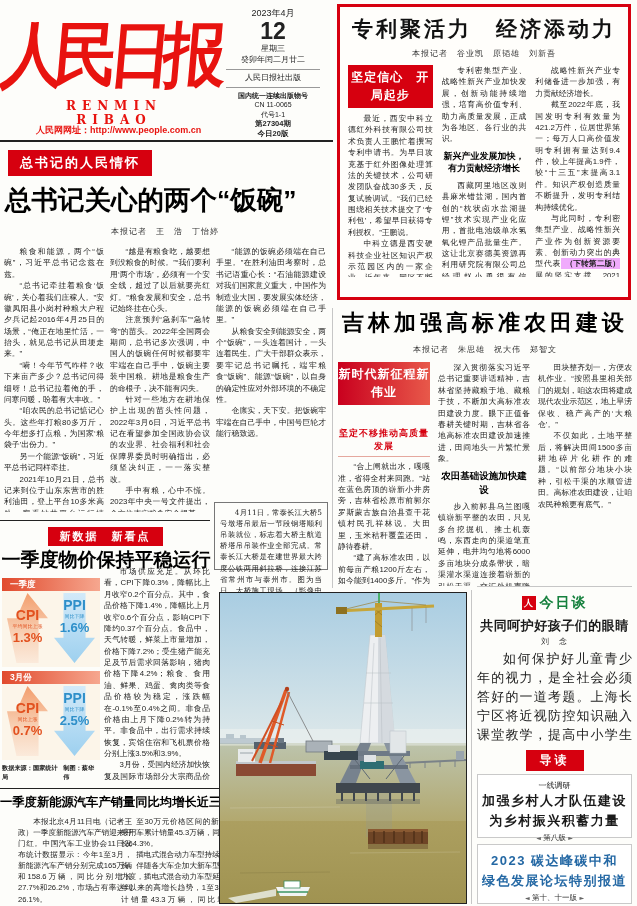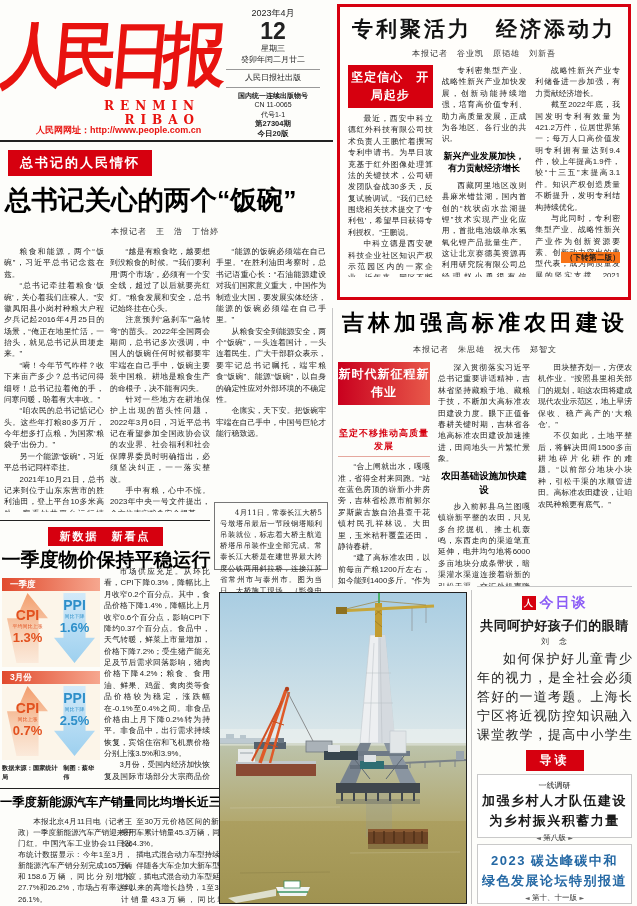--- a/index.html
+++ b/index.html
@@ -22,21 +22,21 @@
   .col{font-size:7.8px;line-height:1.46;text-align:justify;color:#1c1c1c;overflow:hidden;}
   .col p{margin:0;text-indent:2em;}
   .byline{font-size:8px;color:#333;text-align:center;letter-spacing:1px;}
   .badge-red{display:inline-block;background:#d6000f;color:#fff;font-weight:bold;}
   .subhead{font-weight:bold;font-size:9.5px;text-align:center;margin:5px 0;line-height:1.4;color:#000;}
   
   .redbox{border:3px solid #d6000f;background:#fffefb;box-sizing:border-box;padding:6px 8px;}
   .redbox h1{margin:2px 0 0;text-align:center;font-size:21px;letter-spacing:3px;font-weight:900;color:#111;}
   .redbox .cols{display:flex;gap:9px;margin-top:6px;height:212px;}
   .redbox .c{flex:1;position:relative;}
-  .turn{position:absolute;right:0;bottom:14px;background:#f97316;padding-left:4px;font-weight:bold;}
+  .turn{position:absolute;right:0;bottom:8px;background:#f0abfc;padding-left:4px;font-weight:bold;}
   
   .ig-head{height:13px;background:linear-gradient(90deg,#e14a2d,#f6a78f);color:#fff;font-size:8.5px;font-weight:bold;padding:1px 0 0 8px;box-sizing:border-box;}
   .ig-body{height:76px;background:#fcf5e9;display:flex;justify-content:space-around;padding:2px 2px;box-sizing:border-box;}
   .arr{width:41px;height:70px;position:relative;text-align:center;}
   .arr::before{content:"";position:absolute;inset:0;}
   .arr-up::before{clip-path:polygon(50% 0,100% 36%,77% 36%,77% 100%,23% 100%,0 36%,23% 36%);background:linear-gradient(180deg,#f39e6d 0%,#f8d6bd 65%,#fbeadb 100%);}
   .arr-dn::before{clip-path:polygon(23% 0,77% 0,77% 64%,100% 64%,50% 100%,0 64%,23% 64%);background:linear-gradient(180deg,#d3eaf9 0%,#9dd0ef 100%);}
   .arr .in{position:relative;}
   .arr-up .in{padding-top:15px;}
   .arr-dn .in{padding-top:5px;}
@@ -47,37 +47,37 @@
   .ig-credit{display:flex;justify-content:space-between;font-size:6.2px;font-weight:bold;margin-top:4px;color:#222;}
   
   .jl-badge{background:linear-gradient(90deg,#c9001e,#e8594a);color:#fff;font-size:12px;font-weight:900;text-align:center;padding:4px 0;letter-spacing:1px;}
   .jl-sub{color:#d6000f;font-size:9px;font-weight:bold;text-align:center;padding:3px 0;border-bottom:1px solid #e5a89e;margin-bottom:4px;letter-spacing:1px;margin-top:19px;}
   
   .capbox{border:1px solid #777;box-sizing:border-box;padding:4px 5px;font-size:7.4px;line-height:1.5;text-align:justify;font-family:"DejaVu Serif",serif;color:#222;}
   .capbox p{margin:0;text-indent:2em;}
   
   .talk-head{display:flex;align-items:center;justify-content:center;gap:4px;}
   .talk-logo{width:14px;height:14px;background:#d6000f;color:#fff;font-size:9px;font-weight:bold;display:flex;align-items:center;justify-content:center;}
-  .talk-name{color:#8b5cf6;font-size:14px;font-weight:900;letter-spacing:2px;}
+  .talk-name{color:#15803d;font-size:14px;font-weight:900;letter-spacing:2px;}
   .talk-title{font-size:13px;font-weight:900;text-align:center;letter-spacing:0.5px;}
   .dd-box{border:1px solid #c9c9c9;box-sizing:border-box;text-align:center;background:#fff;}
   .dd-kicker{font-family:"DejaVu Serif",serif;font-size:8px;margin-top:5px;}
   .dd-line{font-size:13px;font-weight:900;letter-spacing:1.5px;line-height:1.55;}
   .dd-page{font-size:7.5px;font-family:"DejaVu Serif",serif;margin-top:2px;color:#333;}
   .dd-page .tri{font-size:6px;color:#666;}
   .dd-blue .dd-line{color:#2468a4;}
   h2.head-black{margin:0;font-weight:900;color:#000;}
 </style>
 </head>
 <body>
 
 <div class="page">
 
   <div class="abs logo" style="left:6px;top:2px;width:215px;height:96px;">人民日报</div>
-  <div class="abs logo-latin" style="left:28px;top:99px;width:172px;text-align:right;">RENMIN RIBAO</div>
+  <div class="abs logo-latin" style="left:28px;top:99px;width:172px;">RENMIN RIBAO</div>
   <div class="abs website" style="left:36px;top:124px;">人民网网址：http://www.people.com.cn</div>
 
   <div class="abs datebox" style="left:218px;top:7px;">
     <div class="month">2023年4月</div>
     <div class="day">12</div>
     <div>星期三</div>
     <div class="kai">癸卯年闰二月廿二</div>
     <div class="sep"></div>
     <div class="kai">人民日报社出版</div>
     <div class="sep"></div>

